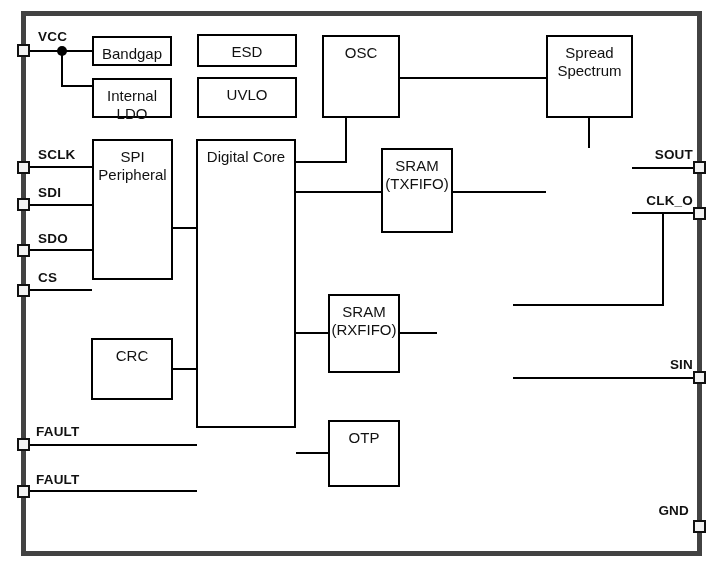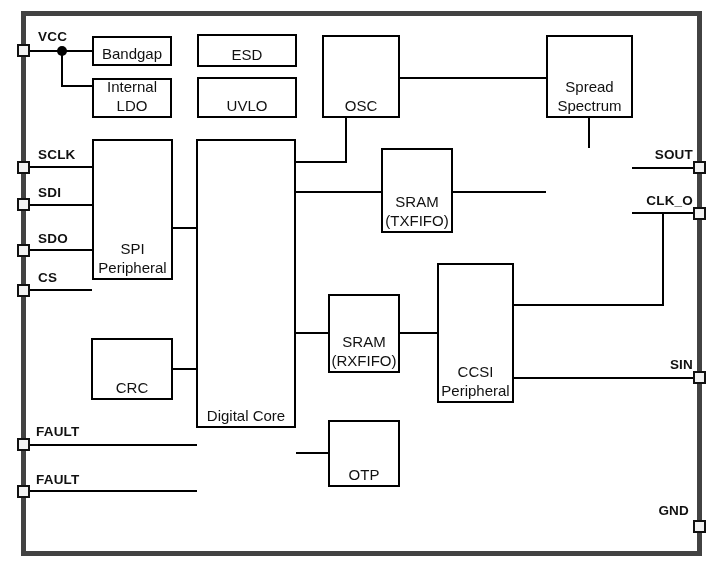--- a/index.html
+++ b/index.html
@@ -6,22 +6,22 @@
   .canvas {
     position:relative; width:722px; height:569px; background:#ffffff;
     font-family:"Liberation Sans", sans-serif; overflow:hidden;
   }
   .boundary {
     position:absolute; left:21px; top:11px; width:681px; height:545px;
     border:5px solid #424242; box-sizing:border-box; background:#ffffff;
   }
   .block {
     position:absolute; background:#ffffff; border:2px solid #000000;
-    box-sizing:border-box; display:flex; align-items:flex-end; justify-content:center;
-    text-align:center; font-size:15px; line-height:1.22; color:#111111; padding:1px 2px;
+    box-sizing:border-box; display:flex; align-items:flex-start; justify-content:center;
+    text-align:center; font-size:15px; line-height:1.22; color:#111111; padding:7px 2px;
   }
   .wire { position:absolute; background:#000000; }
   .pin {
     position:absolute; width:13px; height:13px; background:#f2f2f2;
     border:2px solid #111111; box-sizing:border-box; z-index:3;
   }
   .pin-label {
     position:absolute; font-weight:bold; font-size:13.5px; color:#111111;
     letter-spacing:0.2px; white-space:nowrap; z-index:2;
   }
@@ -88,23 +88,20 @@
     </div>
   <div class="block" style="left:196px;top:139px;width:100px;height:289px">
       <span>Digital Core</span>
     </div>
   <div class="block" style="left:381px;top:148px;width:72px;height:85px">
       <span>SRAM (TXFIFO)</span>
     </div>
   <div class="block" style="left:328px;top:294px;width:72px;height:79px">
       <span>SRAM (RXFIFO)</span>
     </div>
-  <div class="block" style="left:437px;top:263px;width:77px;height:140px">
-      <span>CCSI Peripheral</span>
-    </div>
   <div class="block" style="left:91px;top:338px;width:82px;height:62px">
       <span>CRC</span>
     </div>
   <div class="block" style="left:328px;top:420px;width:72px;height:67px">
       <span>OTP</span>
     </div>
 
   <div class="pin" style="left:17px;top:44px"></div>
   <div class="pin" style="left:17px;top:161px"></div>
   <div class="pin" style="left:17px;top:198px"></div>

